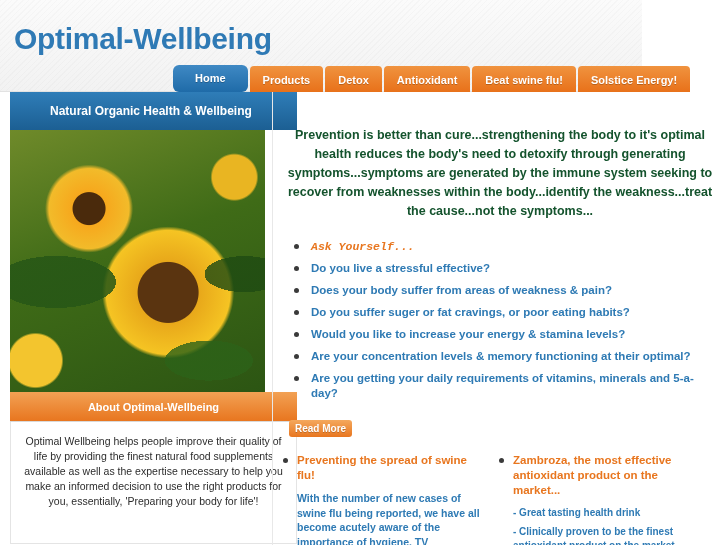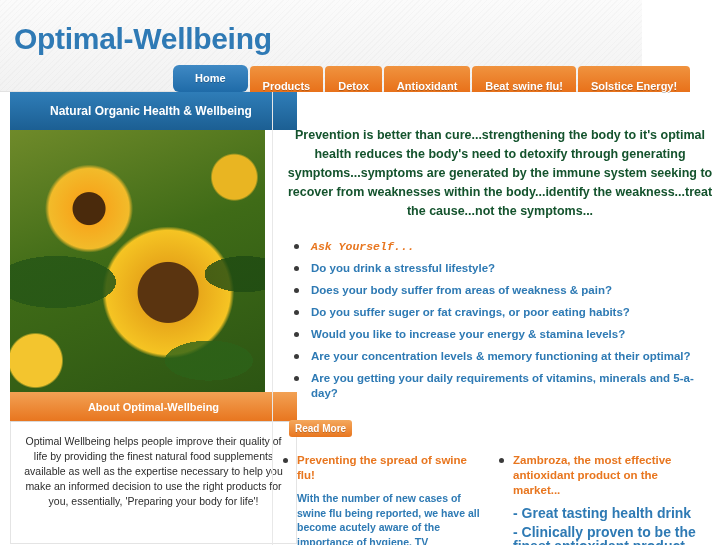--- a/index.html
+++ b/index.html
@@ -46,21 +46,21 @@
   .nav {
     position: absolute;
     left: 173px; top: 65px;
     height: 27px;
     display: flex;
     align-items: flex-end;
   }
   .tab {
     height: 26px;
     line-height: 25px;
-    padding: 8px 13px;
+    padding: 2px 13px;
     font-size: 11px;
     font-weight: bold;
     color: #ffffff;
     text-align: center;
     border-top-left-radius: 4px;
     border-top-right-radius: 4px;
     margin-right: 2px;
     white-space: nowrap;
     background: linear-gradient(#f0933f, #e8711a);
     text-shadow: 0 1px 0 rgba(0,0,0,0.22);
@@ -221,21 +221,21 @@
     line-height: 15px;
   }
   .col p {
     margin: 0;
     font-size: 10.5px;
     font-weight: bold;
     color: #2e7ab4;
     line-height: 14.5px;
   }
   .col .bullet-line {
-    font-size: 14px;
+    font-size: 10px;
     font-weight: bold;
     color: #2e7ab4;
     line-height: 14.5px;
     margin-bottom: 4px;
   }
 </style>
 </head>
 <body>
 
 <div id="page">
@@ -263,21 +263,21 @@
 
     <div class="about-head">About Optimal-Wellbeing</div>
     <div class="about-body">Optimal Wellbeing helps people improve their quality of life by providing the finest natural food supplements available as well as the expertise necessary to help you make an informed decision to use the right products for you, essentially, 'Preparing your body for life'!</div>
   </div>
 
   <div class="right-col">
     <div class="intro">Prevention is better than cure...strengthening the body to it's optimal health reduces the body's need to detoxify through generating symptoms...symptoms are generated by the immune system seeking to recover from weaknesses within the body...identify the weakness...treat the cause...not the symptoms...</div>
 
     <ul class="qlist">
       <li class="lead">Ask Yourself...</li>
-      <li>Do you drink a stressful lifestyle?</li>
+      <li>Do you live a stressful effective?</li>
       <li>Does your body suffer from areas of  weakness &amp; pain?</li>
       <li>Do you suffer suger or fat cravings, or poor eating habits?</li>
       <li>Would you like to increase your energy &amp; stamina levels?</li>
       <li>Are your concentration levels &amp; memory functioning at their optimal?</li>
       <li>Are you getting your daily requirements of vitamins, minerals and 5-a-day?</li>
     </ul>
 
     <div class="readmore">Read More</div>
 
     <div class="cols">

